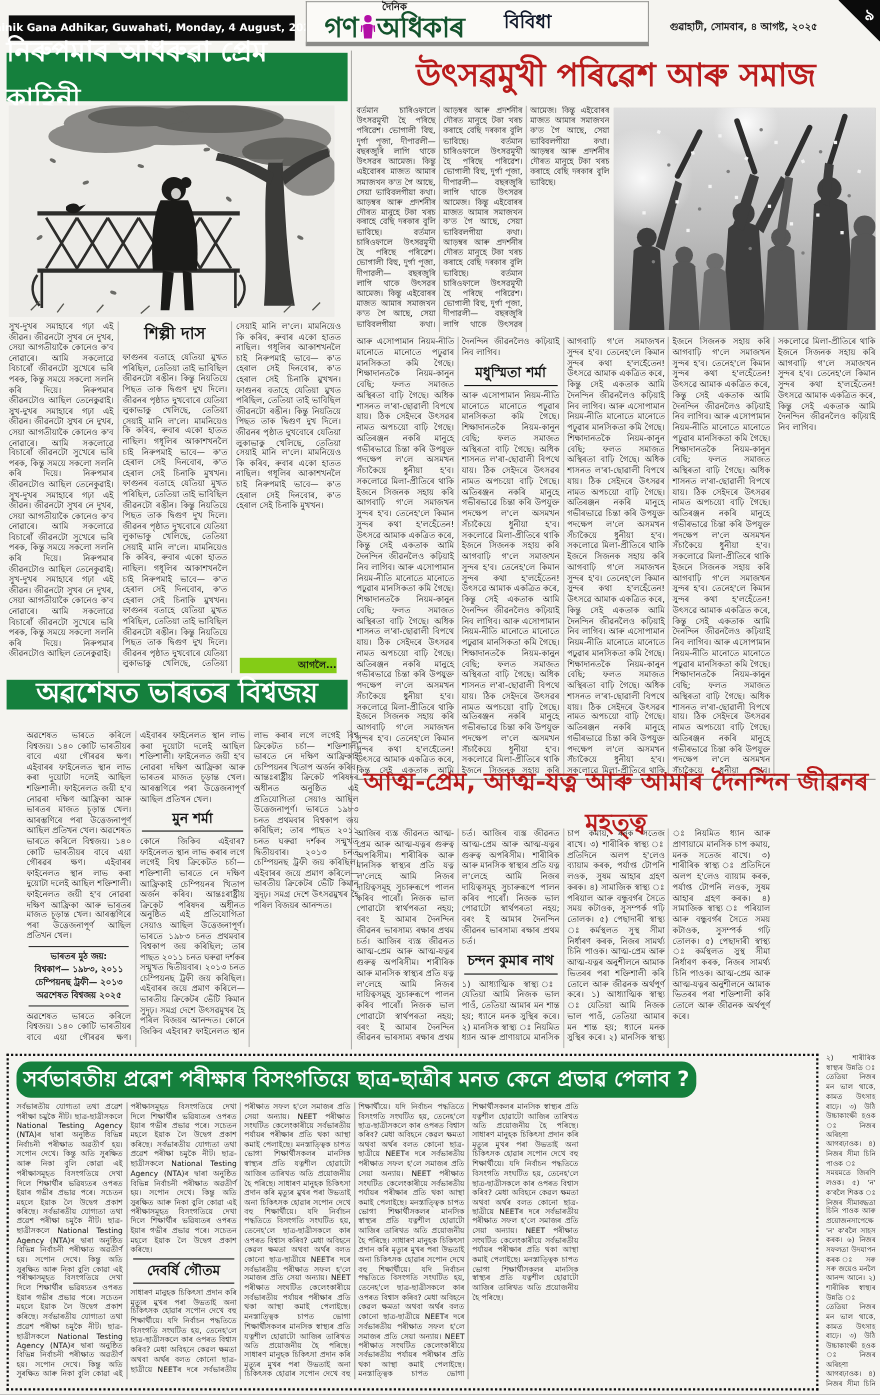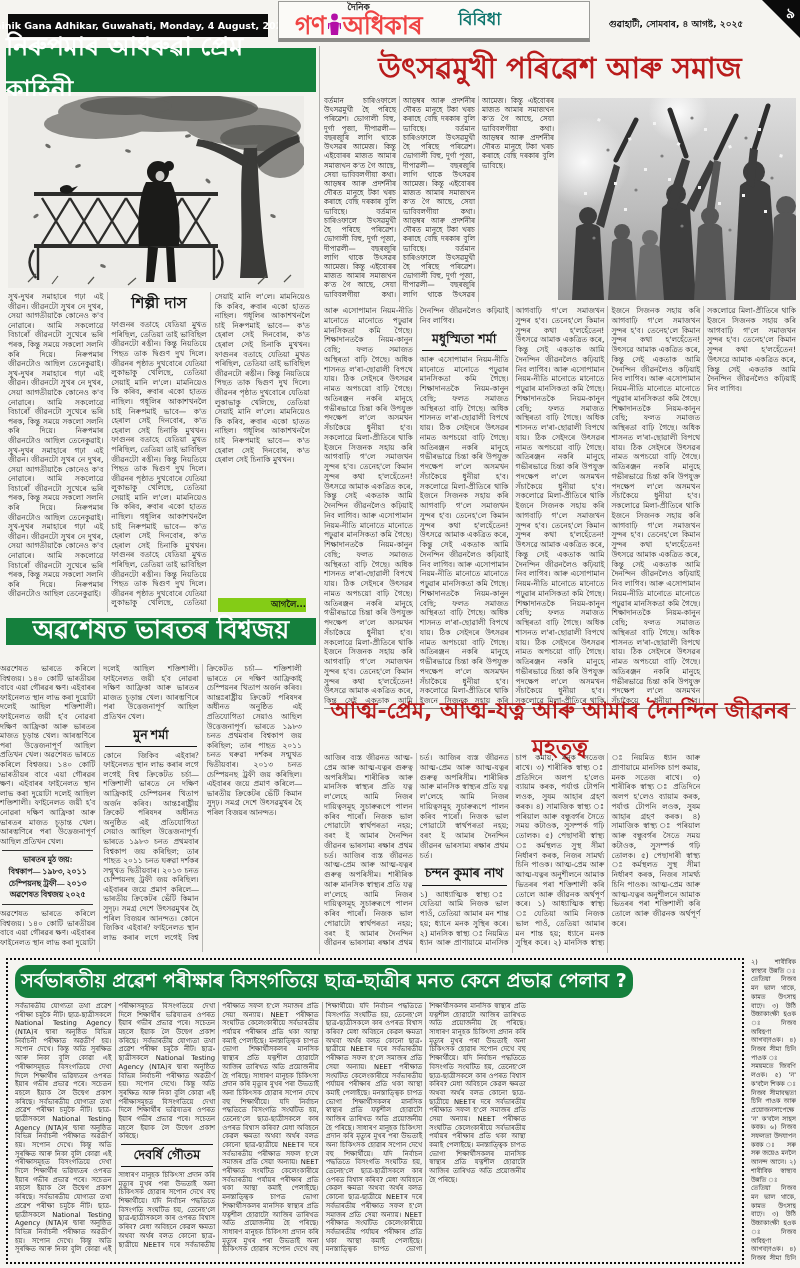--- a/index.html
+++ b/index.html
@@ -5,23 +5,23 @@
   html,body{margin:0;padding:0;background:#6f6f6f;}
   #paper{position:relative;width:800px;height:1268px;background:#f5f4f0;overflow:hidden;
          font-family:"DejaVu Sans","Liberation Sans",sans-serif;color:#161616;}
   
   .dl-left{position:absolute;left:8px;top:14px;width:260px;height:23px;background:#0c0c0c;color:#fff;
            font-size:9.5px;font-weight:bold;display:flex;align-items:center;justify-content:center;white-space:nowrap;}
   .mast-box{position:absolute;left:278px;top:1px;width:312px;height:41px;background:#fbfaf7;
             border:1px solid #9b9b98;border-bottom:4px solid #8b8b88;display:flex;align-items:center;box-sizing:border-box;}
   .mast{display:flex;flex-direction:column;align-items:center;margin-left:16px;line-height:1;}
   .mast-top{font-size:9px;font-weight:bold;margin-bottom:1px;}
-  .mast-main{display:flex;align-items:center;font-size:25px;font-weight:900;letter-spacing:-.5px;color:#ef4444;}
+  .mast-main{display:flex;align-items:center;font-size:25px;font-weight:900;letter-spacing:-.5px;color:#14532d;}
   .mast-main svg{margin:0 2px;}
-  .section-label{margin-left:36px;font-size:17px;font-weight:bold;color:#0f766e;}
+  .section-label{margin-left:36px;font-size:17px;font-weight:bold;color:#0f172a;}
   .dl-right{position:absolute;left:598px;top:17px;width:156px;font-size:9px;font-weight:bold;color:#111;
             text-align:center;white-space:nowrap;}
   .corner{position:absolute;right:0;top:0;width:38px;height:38px;background:#0b0b0b;
           clip-path:polygon(0 0,100% 0,100% 100%);}
   .corner-num{position:absolute;right:5px;top:2px;color:#fff;font-size:14px;font-weight:bold;}
   
   .banner{background:#15803d;color:#fff;font-weight:bold;display:flex;align-items:center;justify-content:center;}
   .headline-open{color:#b91c1c;font-weight:700;display:flex;align-items:center;justify-content:center;text-align:center;}
   .jcols{column-fill:auto;overflow:hidden;text-align:justify;position:absolute;}
   .c3{column-count:3;column-gap:8px;column-rule:1px solid #b6b5b1;font-size:7.5px;line-height:1.28;}
@@ -221,21 +221,21 @@
   </div>
 
   <div class="jcols c5" style="left:324px;top:306px;width:472px;height:400px;">
     <span>আৰু এসোপামান নিয়ম-নীতি মানোতে মানোতে পঢ়ুৱাৰ মানসিকতা কমি গৈছে। শিক্ষাদানতকৈ নিয়ম-কানুন বেছি; ফলত সমাজত অস্থিৰতা বাঢ়ি গৈছে। অধিক শাসনত ল'ৰা-ছোৱালী বিপথে যায়। ঠিক সেইদৰে উৎসৱৰ নামত অপচয়ো বাঢ়ি গৈছে। অতিৰঞ্জন নকৰি মানুহে গভীৰভাৱে চিন্তা কৰি উপযুক্ত পদক্ষেপ ল'লে অসমখন সঁচাকৈয়ে ধুনীয়া হ'ব। সকলোৱে মিলা-প্ৰীতিৰে থাকি ইজনে সিজনক সহায় কৰি আগবাঢ়ি গ'লে সমাজখন সুন্দৰ হ'ব। তেনেহ'লে কিমান সুন্দৰ কথা হ'লহেঁতেন! উৎসৱে আমাক একত্ৰিত কৰে, কিন্তু সেই একতাক আমি দৈনন্দিন জীৱনলৈও কঢ়িয়াই নিব লাগিব। আৰু এসোপামান নিয়ম-নীতি মানোতে মানোতে পঢ়ুৱাৰ মানসিকতা কমি গৈছে। শিক্ষাদানতকৈ নিয়ম-কানুন বেছি; ফলত সমাজত অস্থিৰতা বাঢ়ি গৈছে। অধিক শাসনত ল'ৰা-ছোৱালী বিপথে যায়। ঠিক সেইদৰে উৎসৱৰ নামত অপচয়ো বাঢ়ি গৈছে। অতিৰঞ্জন নকৰি মানুহে গভীৰভাৱে চিন্তা কৰি উপযুক্ত পদক্ষেপ ল'লে অসমখন সঁচাকৈয়ে ধুনীয়া হ'ব। সকলোৱে মিলা-প্ৰীতিৰে থাকি ইজনে সিজনক সহায় কৰি আগবাঢ়ি গ'লে সমাজখন সুন্দৰ হ'ব। তেনেহ'লে কিমান সুন্দৰ কথা হ'লহেঁতেন! উৎসৱে আমাক একত্ৰিত কৰে, কিন্তু সেই একতাক আমি দৈনন্দিন জীৱনলৈও কঢ়িয়াই নিব লাগিব। </span>
     <div class="byline rule">মধুস্মিতা শৰ্মা</div>
     <span>আৰু এসোপামান নিয়ম-নীতি মানোতে মানোতে পঢ়ুৱাৰ মানসিকতা কমি গৈছে। শিক্ষাদানতকৈ নিয়ম-কানুন বেছি; ফলত সমাজত অস্থিৰতা বাঢ়ি গৈছে। অধিক শাসনত ল'ৰা-ছোৱালী বিপথে যায়। ঠিক সেইদৰে উৎসৱৰ নামত অপচয়ো বাঢ়ি গৈছে। অতিৰঞ্জন নকৰি মানুহে গভীৰভাৱে চিন্তা কৰি উপযুক্ত পদক্ষেপ ল'লে অসমখন সঁচাকৈয়ে ধুনীয়া হ'ব। সকলোৱে মিলা-প্ৰীতিৰে থাকি ইজনে সিজনক সহায় কৰি আগবাঢ়ি গ'লে সমাজখন সুন্দৰ হ'ব। তেনেহ'লে কিমান সুন্দৰ কথা হ'লহেঁতেন! উৎসৱে আমাক একত্ৰিত কৰে, কিন্তু সেই একতাক আমি দৈনন্দিন জীৱনলৈও কঢ়িয়াই নিব লাগিব। আৰু এসোপামান নিয়ম-নীতি মানোতে মানোতে পঢ়ুৱাৰ মানসিকতা কমি গৈছে। শিক্ষাদানতকৈ নিয়ম-কানুন বেছি; ফলত সমাজত অস্থিৰতা বাঢ়ি গৈছে। অধিক শাসনত ল'ৰা-ছোৱালী বিপথে যায়। ঠিক সেইদৰে উৎসৱৰ নামত অপচয়ো বাঢ়ি গৈছে। অতিৰঞ্জন নকৰি মানুহে গভীৰভাৱে চিন্তা কৰি উপযুক্ত পদক্ষেপ ল'লে অসমখন সঁচাকৈয়ে ধুনীয়া হ'ব। সকলোৱে মিলা-প্ৰীতিৰে থাকি ইজনে সিজনক সহায় কৰি আগবাঢ়ি গ'লে সমাজখন সুন্দৰ হ'ব। তেনেহ'লে কিমান সুন্দৰ কথা হ'লহেঁতেন! উৎসৱে আমাক একত্ৰিত কৰে, কিন্তু সেই একতাক আমি দৈনন্দিন জীৱনলৈও কঢ়িয়াই নিব লাগিব। আৰু এসোপামান নিয়ম-নীতি মানোতে মানোতে পঢ়ুৱাৰ মানসিকতা কমি গৈছে। শিক্ষাদানতকৈ নিয়ম-কানুন বেছি; ফলত সমাজত অস্থিৰতা বাঢ়ি গৈছে। অধিক শাসনত ল'ৰা-ছোৱালী বিপথে যায়। ঠিক সেইদৰে উৎসৱৰ নামত অপচয়ো বাঢ়ি গৈছে। অতিৰঞ্জন নকৰি মানুহে গভীৰভাৱে চিন্তা কৰি উপযুক্ত পদক্ষেপ ল'লে অসমখন সঁচাকৈয়ে ধুনীয়া হ'ব। সকলোৱে মিলা-প্ৰীতিৰে থাকি ইজনে সিজনক সহায় কৰি আগবাঢ়ি গ'লে সমাজখন সুন্দৰ হ'ব। তেনেহ'লে কিমান সুন্দৰ কথা হ'লহেঁতেন! উৎসৱে আমাক একত্ৰিত কৰে, কিন্তু সেই একতাক আমি দৈনন্দিন জীৱনলৈও কঢ়িয়াই নিব লাগিব। আৰু এসোপামান নিয়ম-নীতি মানোতে মানোতে পঢ়ুৱাৰ মানসিকতা কমি গৈছে। শিক্ষাদানতকৈ নিয়ম-কানুন বেছি; ফলত সমাজত অস্থিৰতা বাঢ়ি গৈছে। অধিক শাসনত ল'ৰা-ছোৱালী বিপথে যায়। ঠিক সেইদৰে উৎসৱৰ নামত অপচয়ো বাঢ়ি গৈছে। অতিৰঞ্জন নকৰি মানুহে গভীৰভাৱে চিন্তা কৰি উপযুক্ত পদক্ষেপ ল'লে অসমখন সঁচাকৈয়ে ধুনীয়া হ'ব। সকলোৱে মিলা-প্ৰীতিৰে থাকি ইজনে সিজনক সহায় কৰি আগবাঢ়ি গ'লে সমাজখন সুন্দৰ হ'ব। তেনেহ'লে কিমান সুন্দৰ কথা হ'লহেঁতেন! উৎসৱে আমাক একত্ৰিত কৰে, কিন্তু সেই একতাক আমি দৈনন্দিন জীৱনলৈও কঢ়িয়াই নিব লাগিব। আৰু এসোপামান নিয়ম-নীতি মানোতে মানোতে পঢ়ুৱাৰ মানসিকতা কমি গৈছে। শিক্ষাদানতকৈ নিয়ম-কানুন বেছি; ফলত সমাজত অস্থিৰতা বাঢ়ি গৈছে। অধিক শাসনত ল'ৰা-ছোৱালী বিপথে যায়। ঠিক সেইদৰে উৎসৱৰ নামত অপচয়ো বাঢ়ি গৈছে। অতিৰঞ্জন নকৰি মানুহে গভীৰভাৱে চিন্তা কৰি উপযুক্ত পদক্ষেপ ল'লে অসমখন সঁচাকৈয়ে ধুনীয়া হ'ব। সকলোৱে মিলা-প্ৰীতিৰে থাকি ইজনে সিজনক সহায় কৰি আগবাঢ়ি গ'লে সমাজখন সুন্দৰ হ'ব। তেনেহ'লে কিমান সুন্দৰ কথা হ'লহেঁতেন! উৎসৱে আমাক একত্ৰিত কৰে, কিন্তু সেই একতাক আমি দৈনন্দিন জীৱনলৈও কঢ়িয়াই নিব লাগিব। আৰু এসোপামান নিয়ম-নীতি মানোতে মানোতে পঢ়ুৱাৰ মানসিকতা কমি গৈছে। শিক্ষাদানতকৈ নিয়ম-কানুন বেছি; ফলত সমাজত অস্থিৰতা বাঢ়ি গৈছে। অধিক শাসনত ল'ৰা-ছোৱালী বিপথে যায়। ঠিক সেইদৰে উৎসৱৰ নামত অপচয়ো বাঢ়ি গৈছে। অতিৰঞ্জন নকৰি মানুহে গভীৰভাৱে চিন্তা কৰি উপযুক্ত পদক্ষেপ ল'লে অসমখন সঁচাকৈয়ে ধুনীয়া হ'ব। সকলোৱে মিলা-প্ৰীতিৰে থাকি ইজনে সিজনক সহায় কৰি আগবাঢ়ি গ'লে সমাজখন সুন্দৰ হ'ব। তেনেহ'লে কিমান সুন্দৰ কথা হ'লহেঁতেন! উৎসৱে আমাক একত্ৰিত কৰে, কিন্তু সেই একতাক আমি দৈনন্দিন জীৱনলৈও কঢ়িয়াই নিব লাগিব। </span>
   </div>
 
   <div class="banner" style="position:absolute;left:6px;top:618px;width:310px;height:27px;font-size:25px;">অৱশেষত ভাৰতৰ বিশ্বজয়</div>
 
-  <div class="jcols c3" style="left:0;top:664px;width:302px;height:288px;font-family:Liberation Serif, serif;">
+  <div class="jcols c3" style="left:24px;top:664px;width:302px;height:288px;">
     <span>অৱশেষত ভাৰতে কৰিলে বিশ্বজয়। ১৪০ কোটি ভাৰতীয়ৰ বাবে এয়া গৌৰৱৰ ক্ষণ। এইবাৰৰ ফাইনেলত স্থান লাভ কৰা দুয়োটা দলেই আছিল শক্তিশালী। ফাইনেলত জয়ী হ'ব নোৱৰা দক্ষিণ আফ্ৰিকা আৰু ভাৰতৰ মাজত চূড়ান্ত খেল। আৰম্ভণিৰে পৰা উত্তেজনাপূৰ্ণ আছিল প্ৰতিখন খেল। অৱশেষত ভাৰতে কৰিলে বিশ্বজয়। ১৪০ কোটি ভাৰতীয়ৰ বাবে এয়া গৌৰৱৰ ক্ষণ। এইবাৰৰ ফাইনেলত স্থান লাভ কৰা দুয়োটা দলেই আছিল শক্তিশালী। ফাইনেলত জয়ী হ'ব নোৱৰা দক্ষিণ আফ্ৰিকা আৰু ভাৰতৰ মাজত চূড়ান্ত খেল। আৰম্ভণিৰে পৰা উত্তেজনাপূৰ্ণ আছিল প্ৰতিখন খেল। </span>
     <div class="stats">ভাৰতৰ মুঠ জয়:
 বিশ্বকাপ— ১৯৮৩, ২০১১
 চেম্পিয়নছ ট্ৰফী— ২০১৩
 অৱশেষত বিশ্বজয় ২০২৫</div>
     <span>অৱশেষত ভাৰতে কৰিলে বিশ্বজয়। ১৪০ কোটি ভাৰতীয়ৰ বাবে এয়া গৌৰৱৰ ক্ষণ। এইবাৰৰ ফাইনেলত স্থান লাভ কৰা দুয়োটা দলেই আছিল শক্তিশালী। ফাইনেলত জয়ী হ'ব নোৱৰা দক্ষিণ আফ্ৰিকা আৰু ভাৰতৰ মাজত চূড়ান্ত খেল। আৰম্ভণিৰে পৰা উত্তেজনাপূৰ্ণ আছিল প্ৰতিখন খেল। </span>
     <div class="byline rule">মুন শৰ্মা</div>
     <span>কোনে জিকিব এইবাৰ? ফাইনেলত স্থান লাভ কৰাৰ লগে লগেই বিশ্ব ক্ৰিকেটত চৰ্চা— শক্তিশালী ভাৰতে নে দক্ষিণ আফ্ৰিকাই চেম্পিয়নৰ খিতাপ অৰ্জন কৰিব। আন্তঃৰাষ্ট্ৰীয় ক্ৰিকেট পৰিষদৰ অধীনত অনুষ্ঠিত এই প্ৰতিযোগিতা সেয়াও আছিল উত্তেজনাপূৰ্ণ। ভাৰতে ১৯৮৩ চনত প্ৰথমবাৰ বিশ্বকাপ জয় কৰিছিল; তাৰ পাছত ২০১১ চনত ঘৰুৱা দৰ্শকৰ সন্মুখত দ্বিতীয়বাৰ। ২০১৩ চনত চেম্পিয়নছ ট্ৰফী জয় কৰিছিল। এইবাৰৰ জয়ে প্ৰমাণ কৰিলে— ভাৰতীয় ক্ৰিকেটৰ ভেঁটি কিমান সুদৃঢ়। সমগ্ৰ দেশে উৎসৱমুখৰ হৈ পৰিল বিজয়ৰ আনন্দত। কোনে জিকিব এইবাৰ? ফাইনেলত স্থান লাভ কৰাৰ লগে লগেই বিশ্ব ক্ৰিকেটত চৰ্চা— শক্তিশালী ভাৰতে নে দক্ষিণ আফ্ৰিকাই চেম্পিয়নৰ খিতাপ অৰ্জন কৰিব। আন্তঃৰাষ্ট্ৰীয় ক্ৰিকেট পৰিষদৰ অধীনত অনুষ্ঠিত এই প্ৰতিযোগিতা সেয়াও আছিল উত্তেজনাপূৰ্ণ। ভাৰতে ১৯৮৩ চনত প্ৰথমবাৰ বিশ্বকাপ জয় কৰিছিল; তাৰ পাছত ২০১১ চনত ঘৰুৱা দৰ্শকৰ সন্মুখত দ্বিতীয়বাৰ। ২০১৩ চনত চেম্পিয়নছ ট্ৰফী জয় কৰিছিল। এইবাৰৰ জয়ে প্ৰমাণ কৰিলে— ভাৰতীয় ক্ৰিকেটৰ ভেঁটি কিমান সুদৃঢ়। সমগ্ৰ দেশে উৎসৱমুখৰ হৈ পৰিল বিজয়ৰ আনন্দত। </span>
   </div>
 

